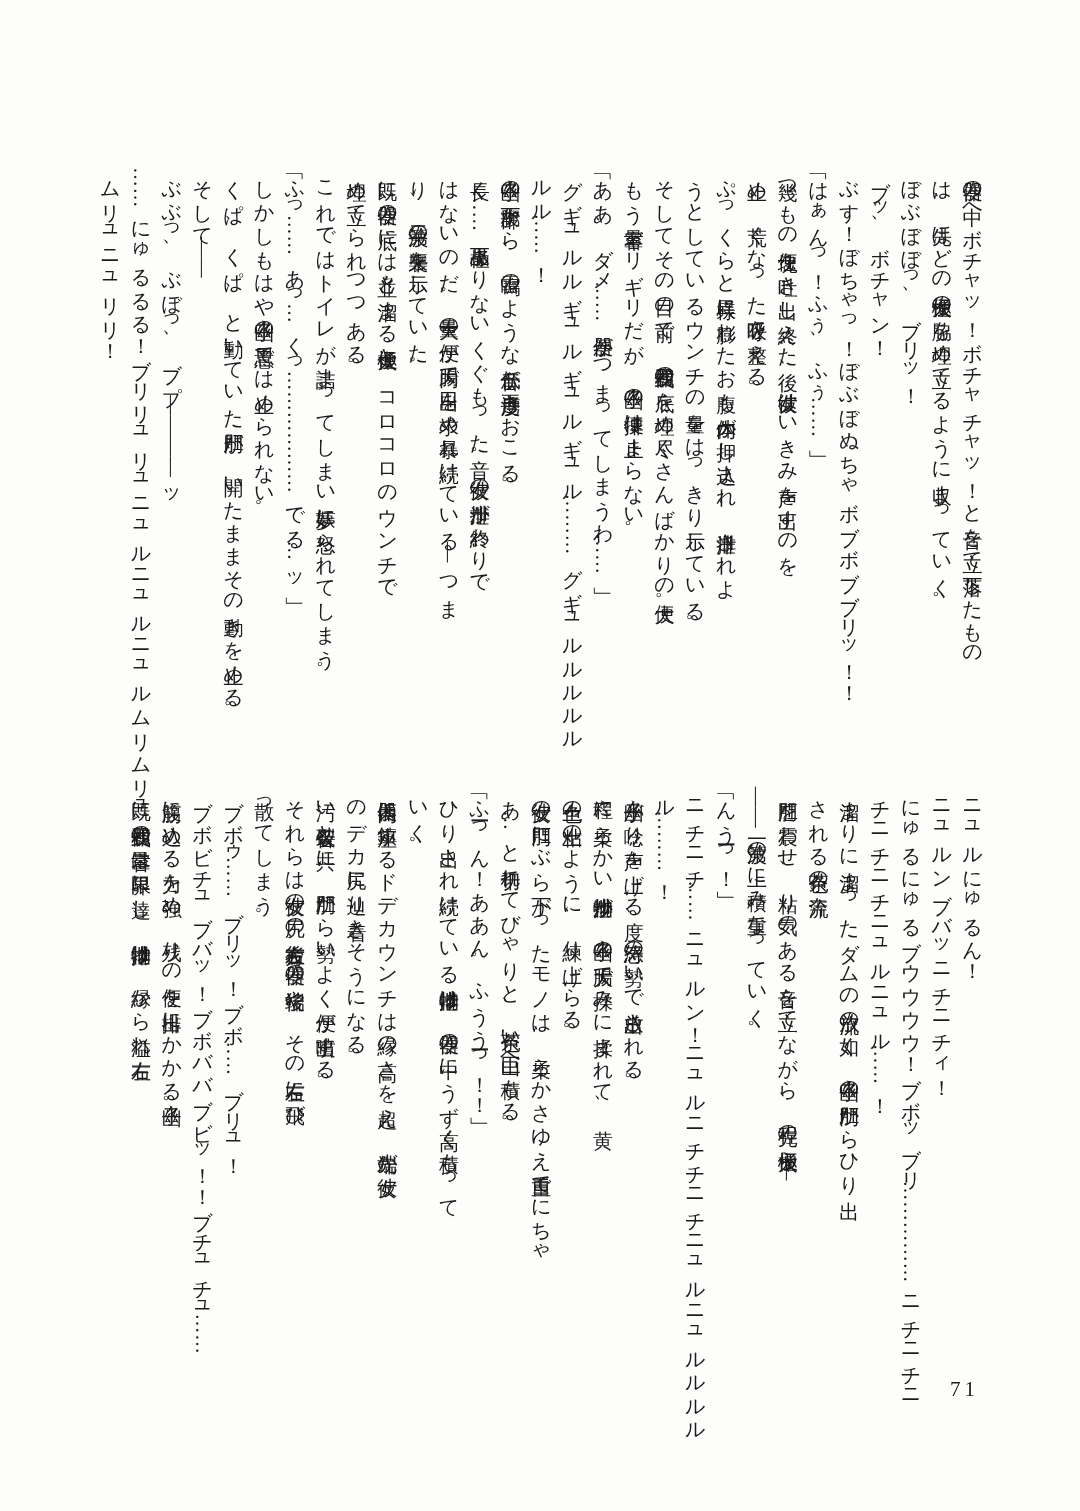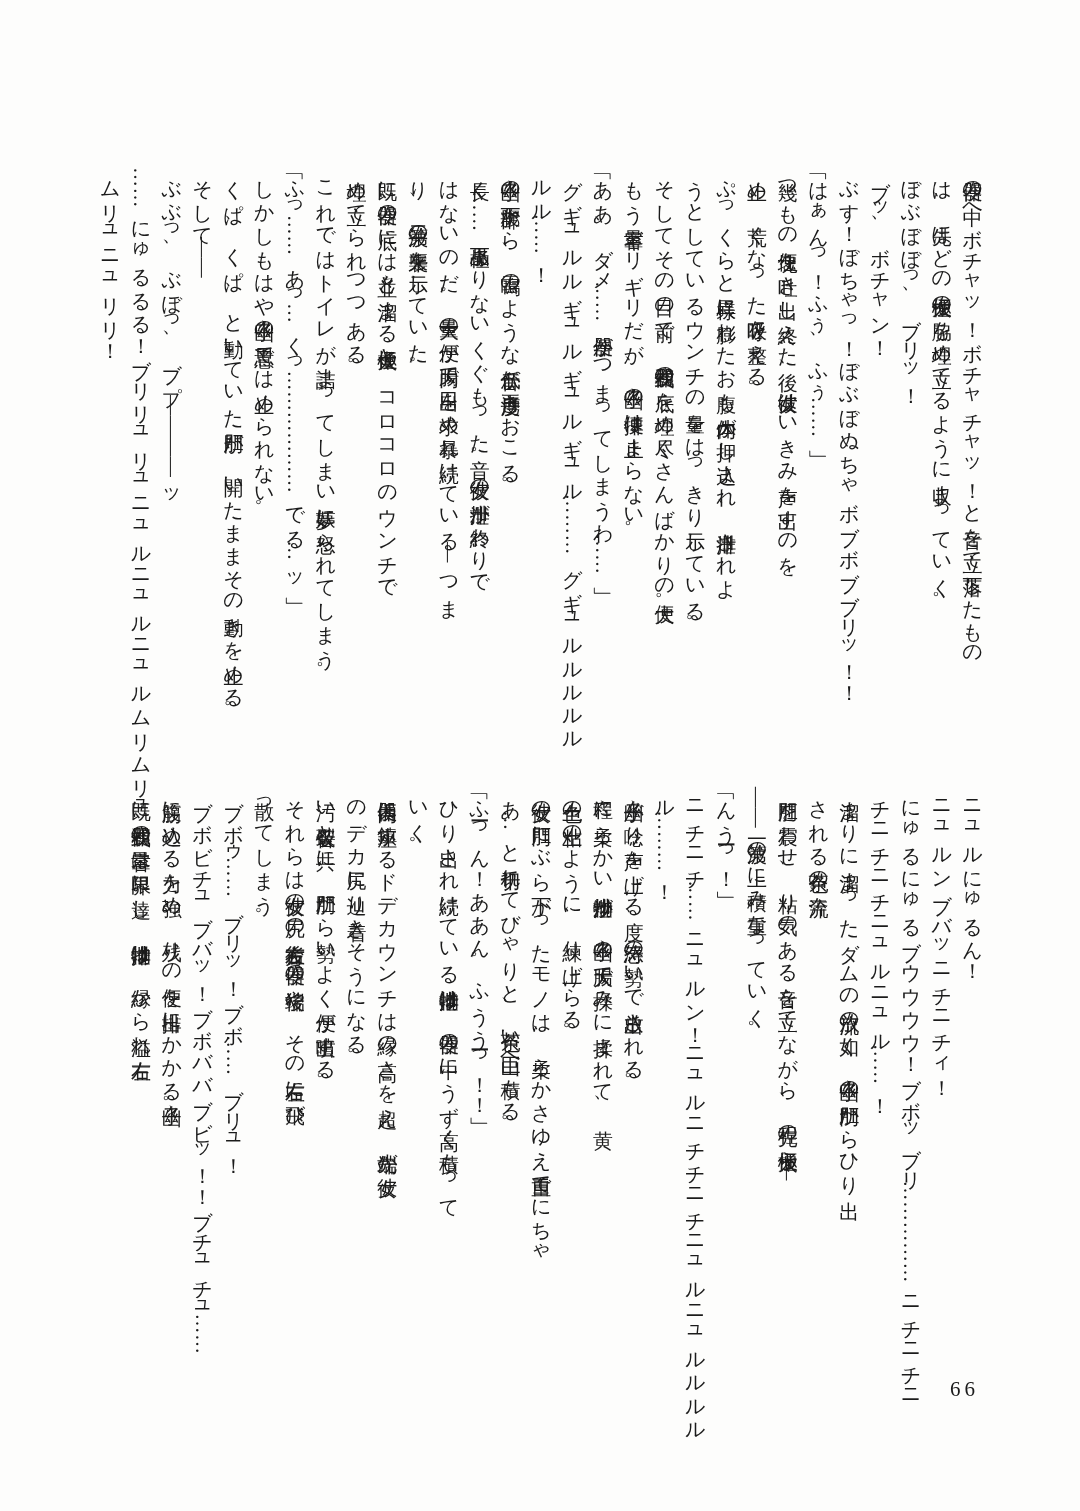--- a/index.html
+++ b/index.html
@@ -109,14 +109,14 @@
       <p class="vline">のデカ尻に辿り着きそうになる。</p>
       <p class="vline">汚い破裂音と共に、肛門から勢いよく便が噴出する。</p>
       <p class="vline">それらは彼女の尻の後方左右、便器の後端や、その左右に飛び</p>
       <p class="vline">散ってしまう。</p>
       <p class="vline">ブボゥ……ブリッ！ブボ……ブリュ！</p>
       <p class="vline">ブボビチュブバッ！ブボババブビッ！！ブチュチュ……</p>
       <p class="vline">腹筋に込める力を強め、残りの便を排出にかかる幽々子。</p>
       <p class="vline">既に和式便器の容量は限界に達し、排泄物は、縁から溢れ左右</p>
     </section>
 
-  <div class="page-number">66</div>
+  <div class="page-number">71</div>
 </div>
 
 </body></html>

